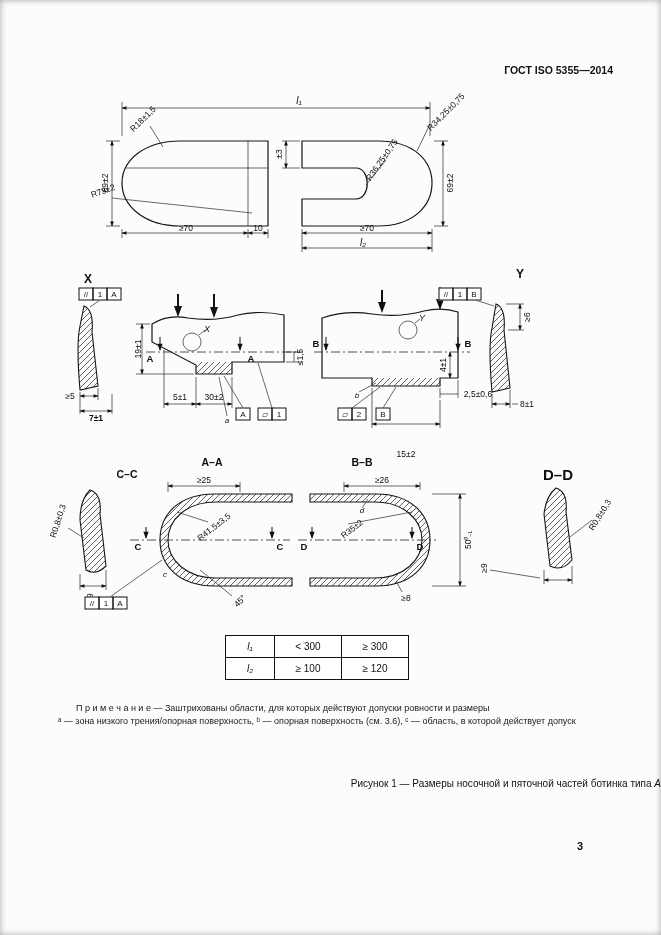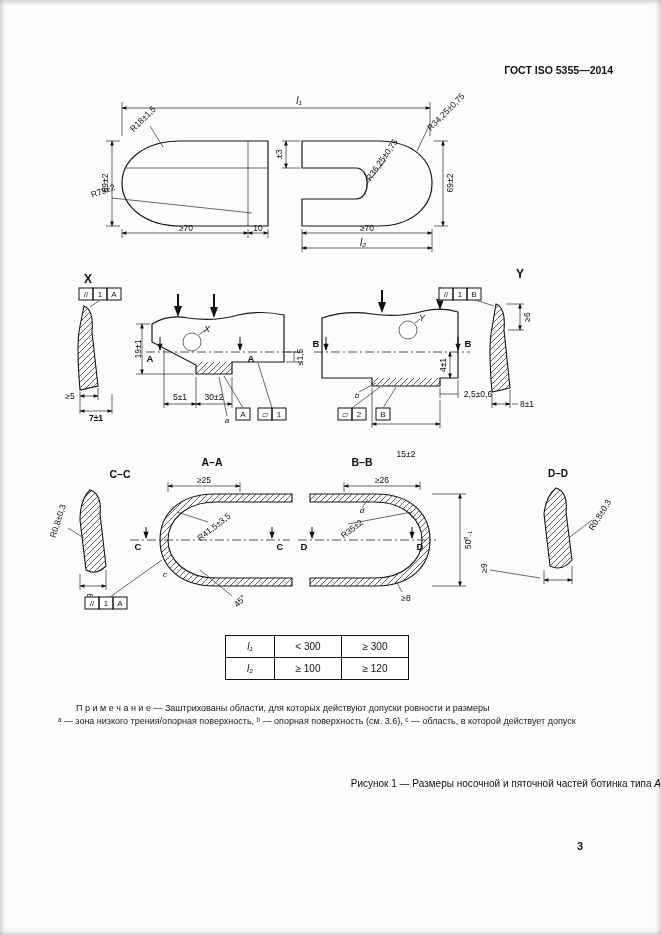--- a/index.html
+++ b/index.html
@@ -240,24 +240,24 @@
       <span class="ann" style="left: 520px; top: 274px; font-size: 12px; font-weight: bold; transform: translate(-50%, -50%) rotate(0deg);">Y</span>
       <span class="ann" style="left: 316px; top: 344px; font-size: 9.5px; font-weight: bold; transform: translate(-50%, -50%) rotate(0deg);">B</span>
       <span class="ann" style="left: 468px; top: 344px; font-size: 9.5px; font-weight: bold; transform: translate(-50%, -50%) rotate(0deg);">B</span>
       <span class="ann" style="left: 422px; top: 318px; font-size: 9px; font-style: italic; transform: translate(-50%, -50%) rotate(0deg);">Y</span>
       <span class="ann" style="left: 443px; top: 365px; transform: translate(-50%, -50%) rotate(-90deg);">4±1</span>
       <span class="ann" style="left: 478px; top: 394px; transform: translate(-50%, -50%) rotate(0deg);">2,5±0,6</span>
       <span class="ann" style="left: 406px; top: 422px; transform: translate(-50%, -50%) rotate(0deg); margin-top: 32px;">15±2</span>
       <span class="ann" style="left: 357px; top: 396px; font-size: 8px; font-style: italic; transform: translate(-50%, -50%) rotate(0deg);">b</span>
       <span class="ann" style="left: 527px; top: 317px; transform: translate(-50%, -50%) rotate(-90deg);">≥6</span>
       <span class="ann" style="left: 527px; top: 404px; transform: translate(-50%, -50%) rotate(0deg);">8±1</span>
-      <span class="ann" style="left: 96px; top: 474px; font-size: 10.5px; font-weight: bold; transform: translate(-50%, -50%) rotate(0deg); padding-left: 48px;">C–C</span>
+      <span class="ann" style="left: 103px; top: 474px; font-size: 10.5px; font-weight: bold; transform: translate(-50%, -50%) rotate(0deg); padding-left: 48px;">C–C</span>
       <span class="ann" style="left: 212px; top: 462px; font-size: 10.5px; font-weight: bold; transform: translate(-50%, -50%) rotate(0deg);">A–A</span>
       <span class="ann" style="left: 362px; top: 462px; font-size: 10.5px; font-weight: bold; transform: translate(-50%, -50%) rotate(0deg);">B–B</span>
-      <span class="ann" style="left: 558px; top: 474px; font-size: 10px; font-weight: bold; transform: translate(-50%, -50%) rotate(0deg);">D–D</span>
+      <span class="ann" style="left: 558px; top: 474px; font-size: 15px; font-weight: bold; transform: translate(-50%, -50%) rotate(0deg);">D–D</span>
       <span class="ann" style="left: 204px; top: 480px; transform: translate(-50%, -50%) rotate(0deg);">≥25</span>
       <span class="ann" style="left: 382px; top: 480px; transform: translate(-50%, -50%) rotate(0deg);">≥26</span>
       <span class="ann" style="left: 58px; top: 521px; transform: translate(-50%, -50%) rotate(-72deg);">R0,8±0,3</span>
       <span class="ann" style="left: 600px; top: 515px; transform: translate(-50%, -50%) rotate(-58deg);">R0,8±0,3</span>
       <span class="ann" style="left: 90px; top: 598px; transform: translate(-50%, -50%) rotate(-90deg);">≥9</span>
       <span class="ann" style="left: 484px; top: 568px; transform: translate(-50%, -50%) rotate(-90deg);">≥9</span>
       <span class="ann" style="left: 138px; top: 547px; font-size: 9.5px; font-weight: bold; transform: translate(-50%, -50%) rotate(0deg);">C</span>
       <span class="ann" style="left: 280px; top: 547px; font-size: 9.5px; font-weight: bold; transform: translate(-50%, -50%) rotate(0deg);">C</span>
       <span class="ann" style="left: 304px; top: 547px; font-size: 9.5px; font-weight: bold; transform: translate(-50%, -50%) rotate(0deg);">D</span>
       <span class="ann" style="left: 420px; top: 547px; font-size: 9.5px; font-weight: bold; transform: translate(-50%, -50%) rotate(0deg);">D</span>

